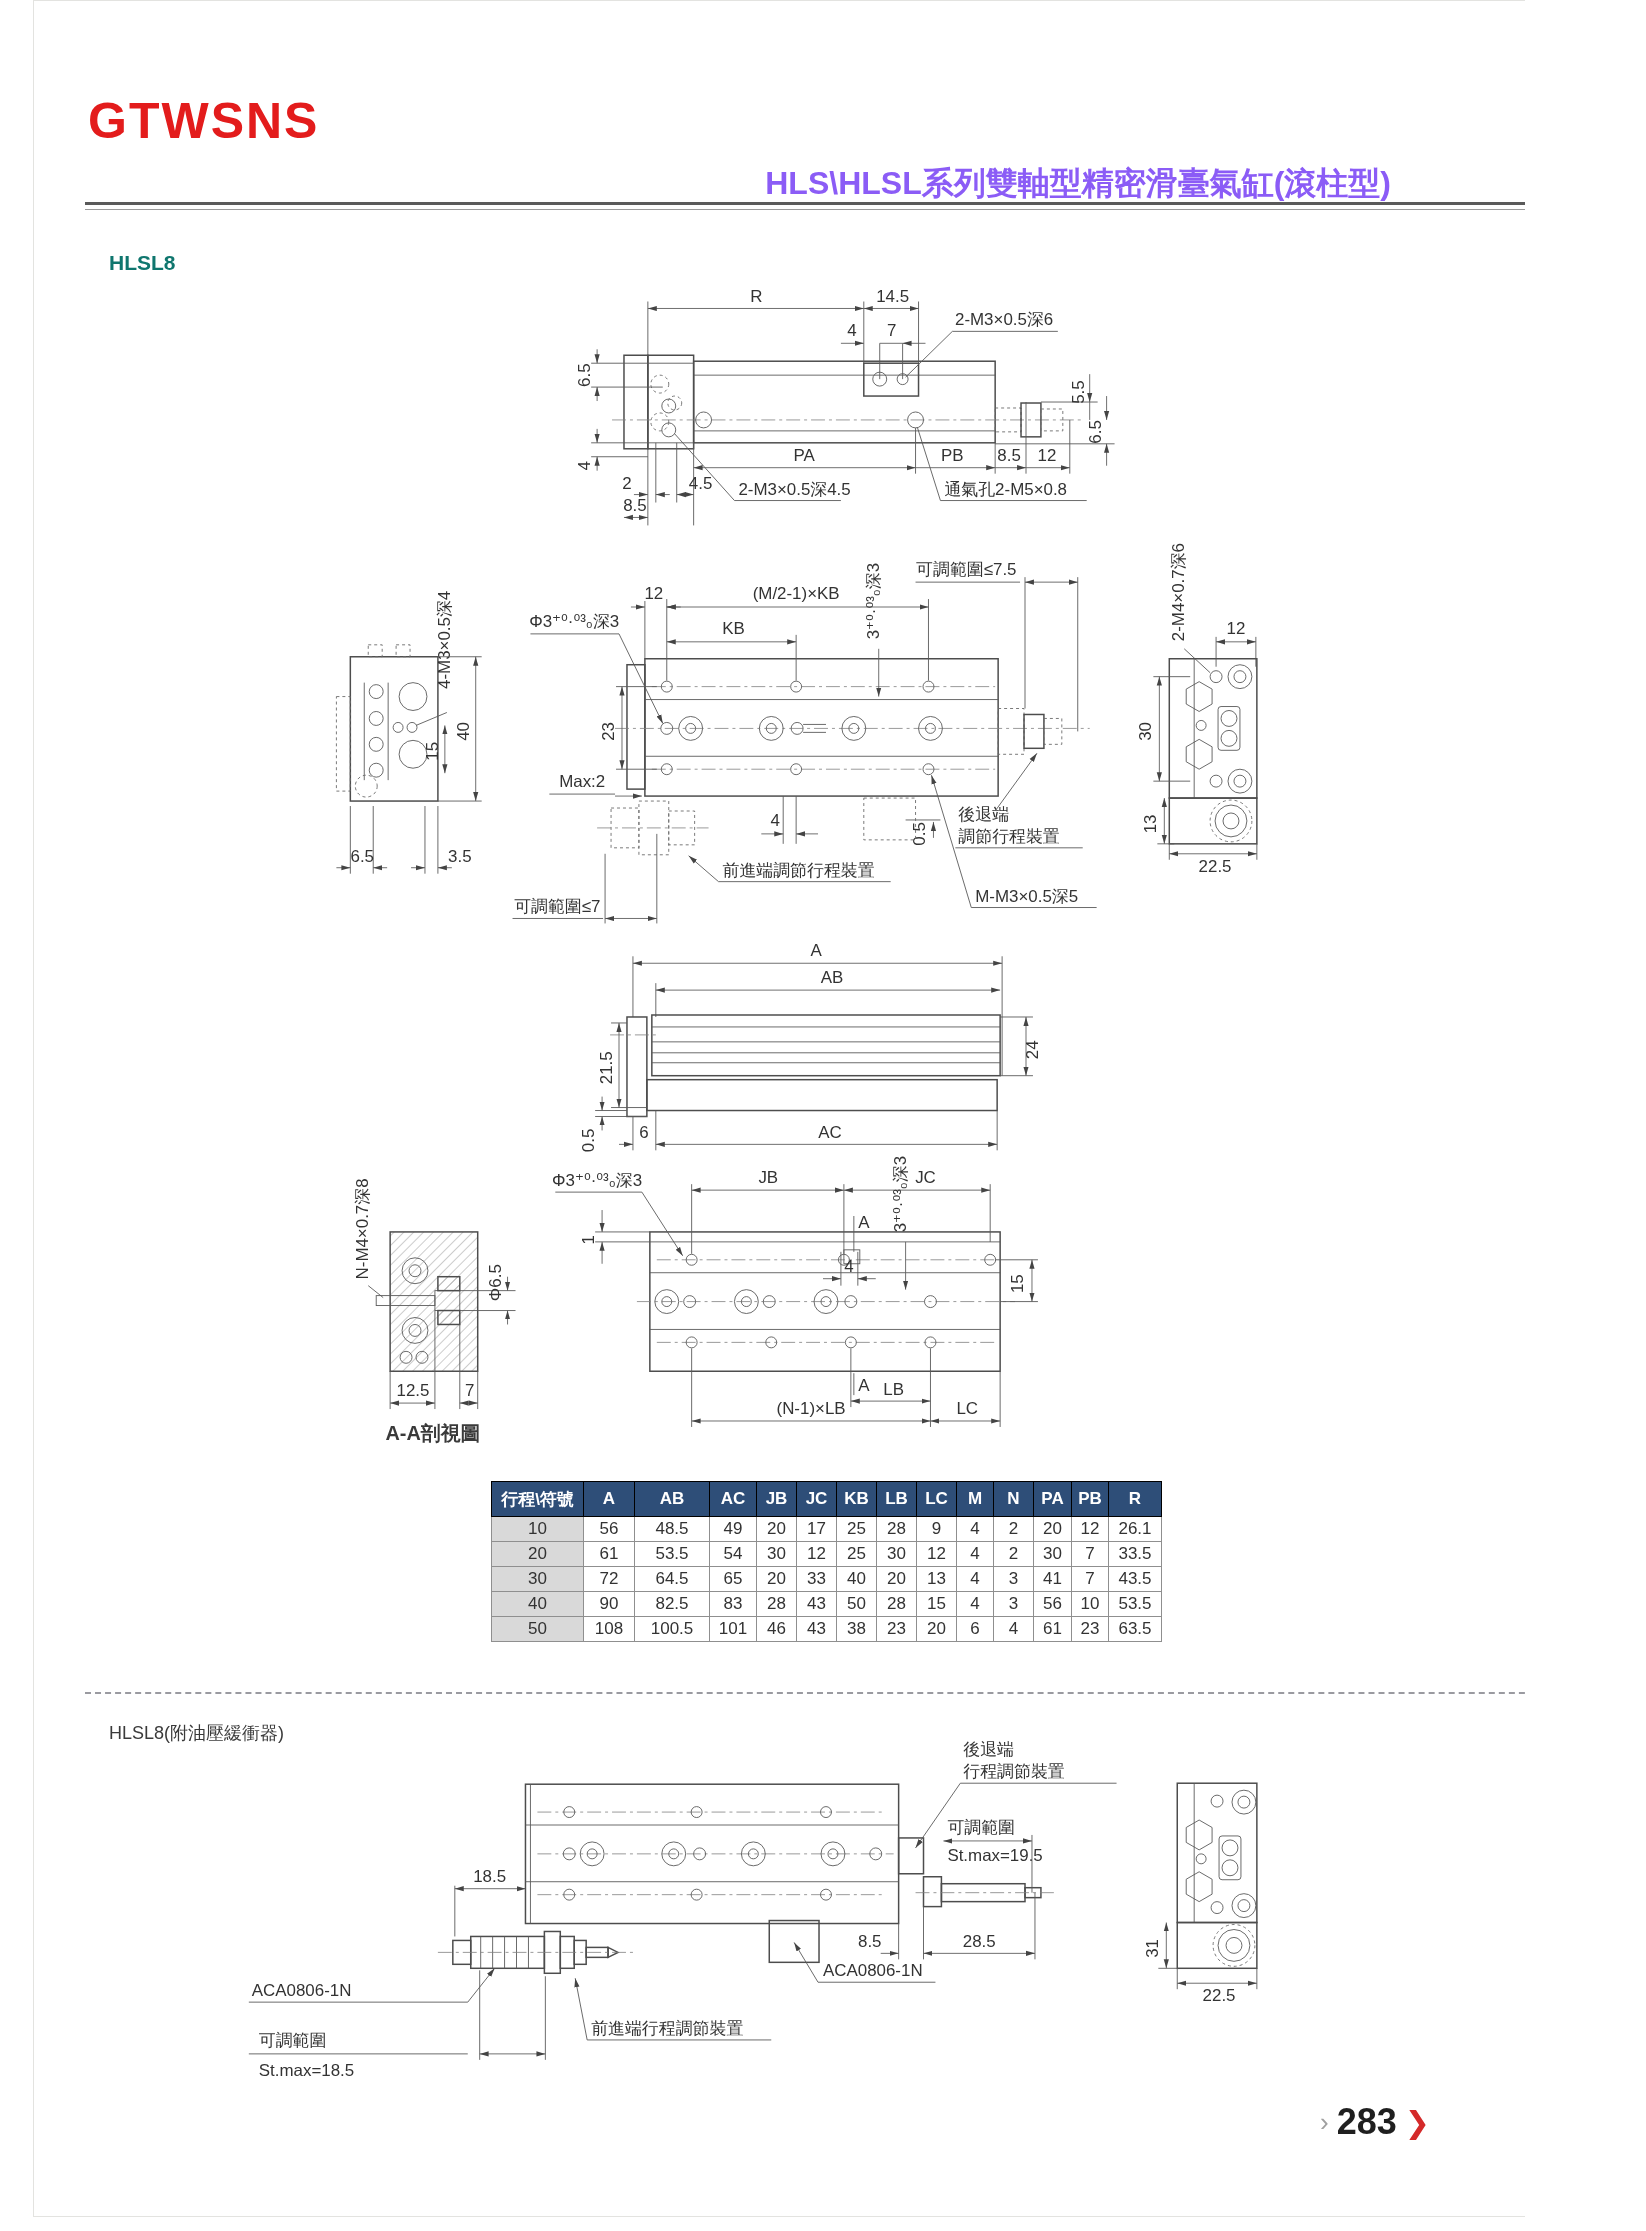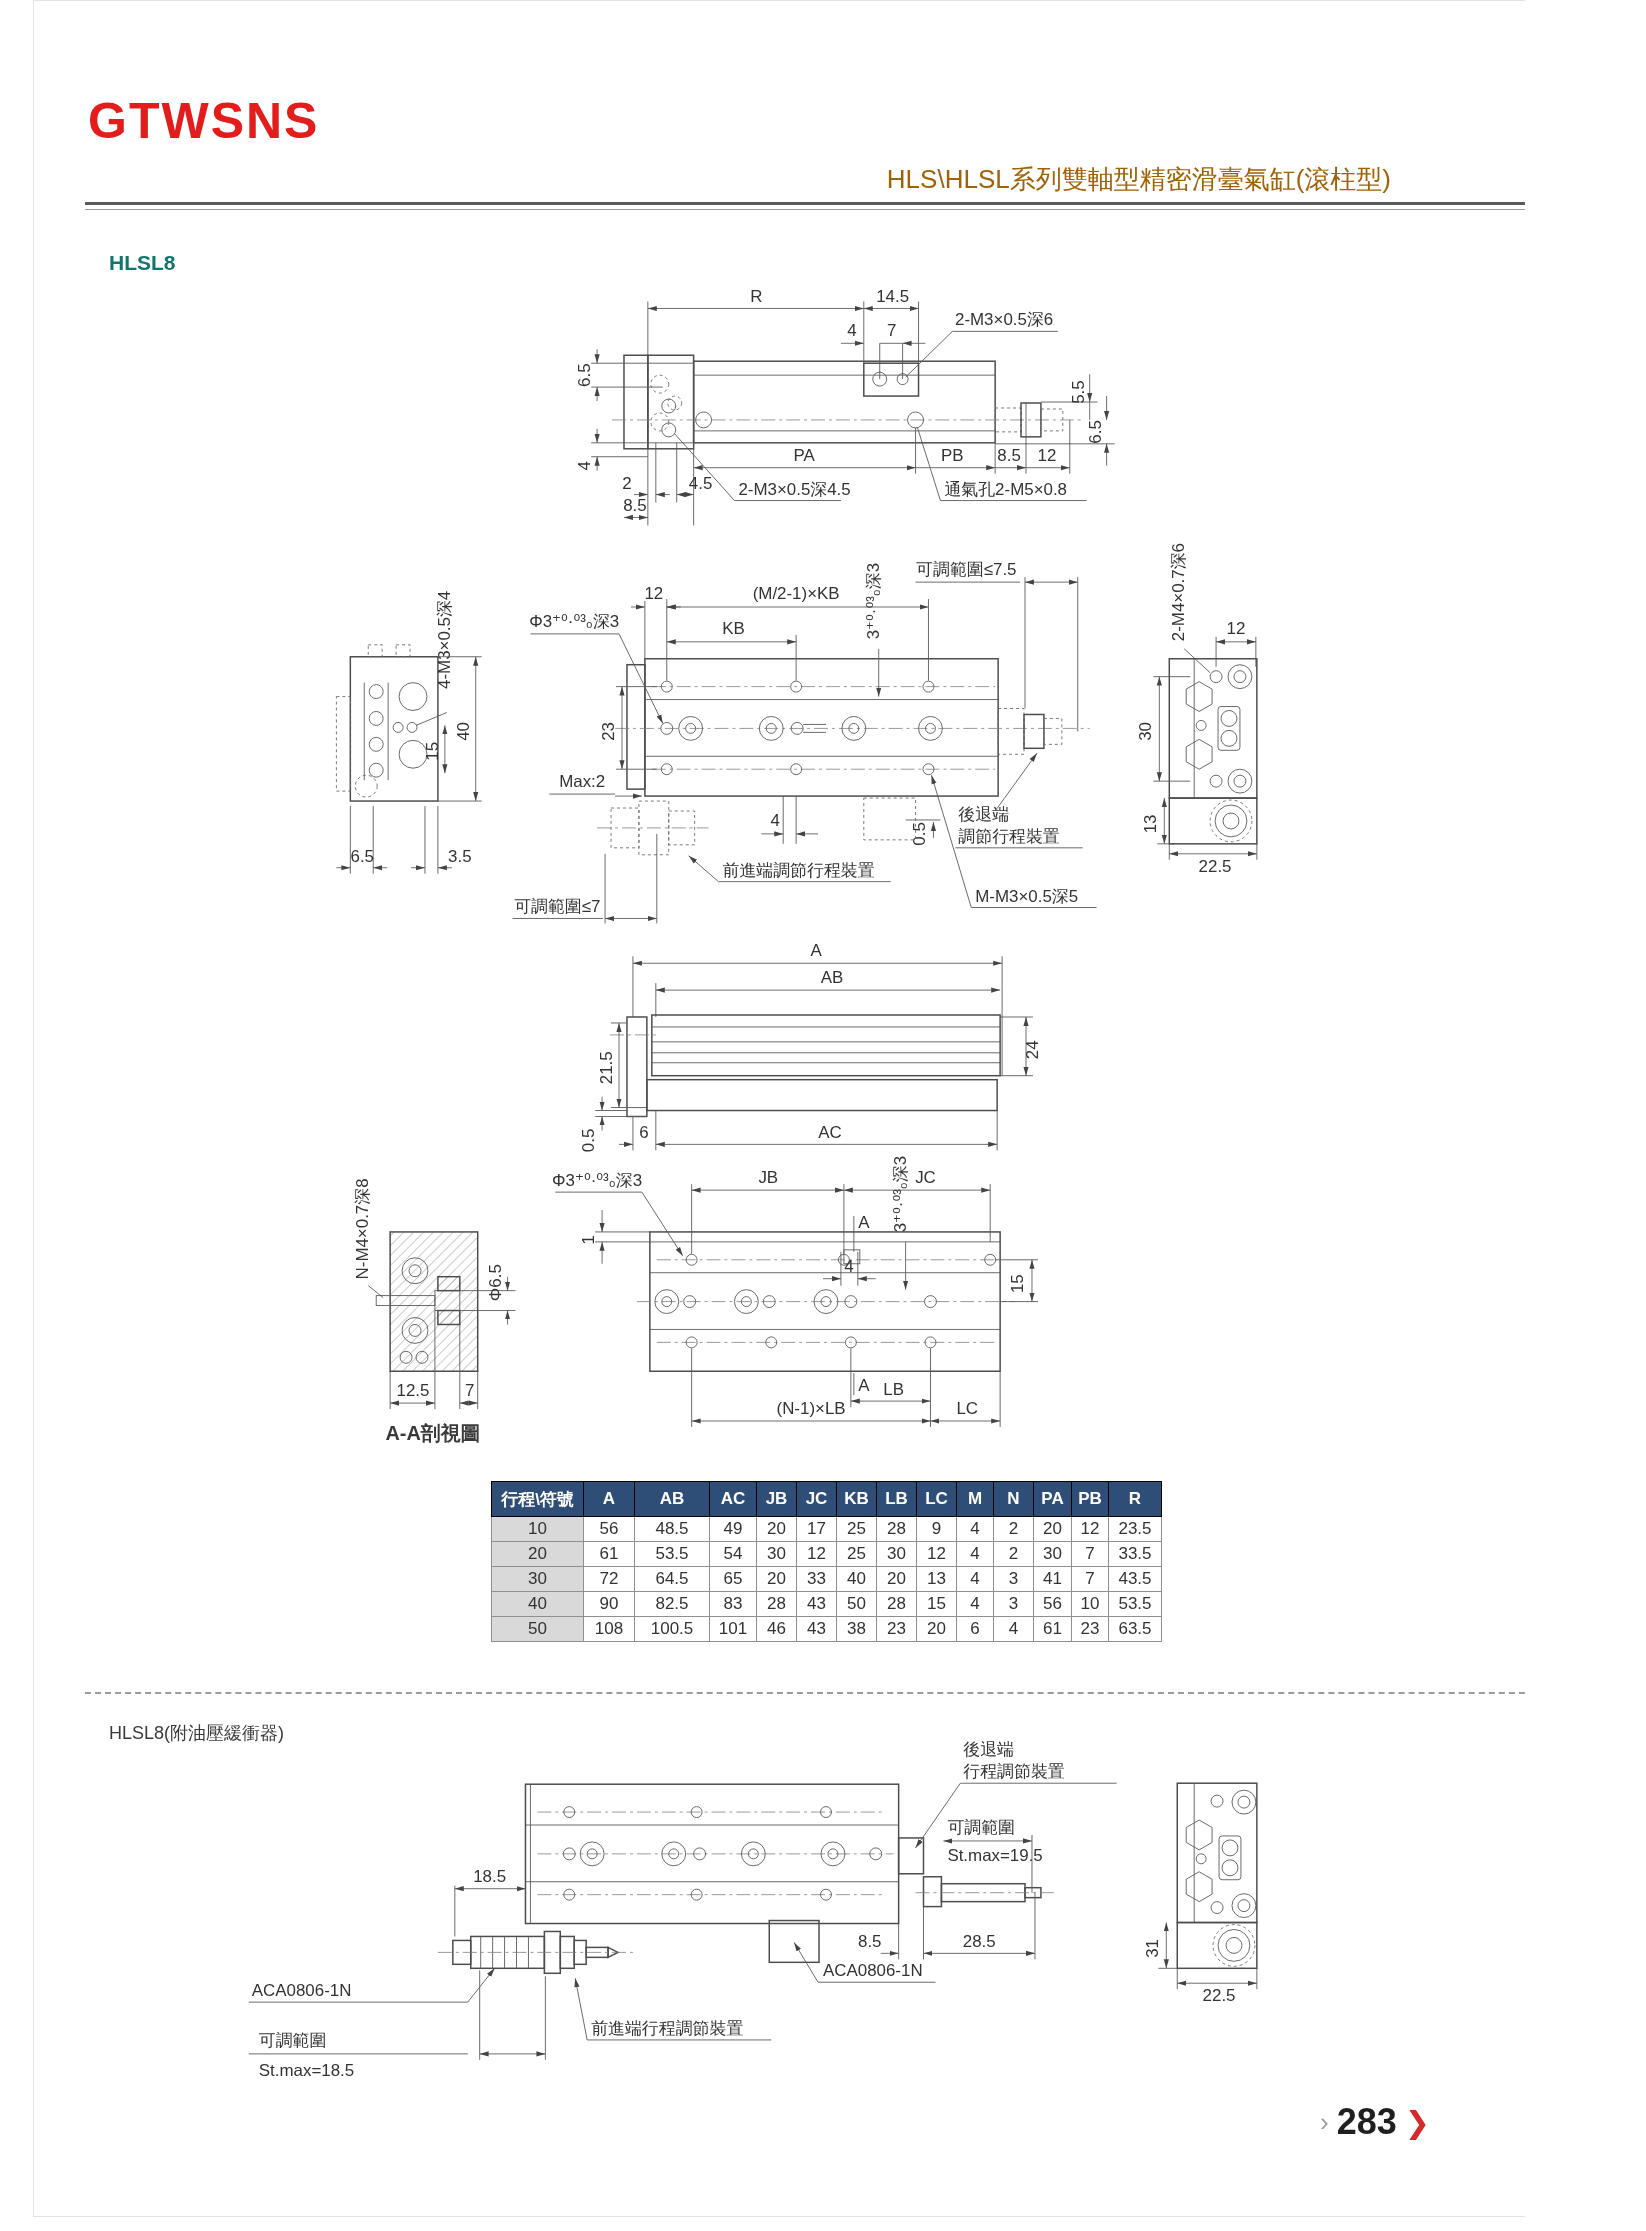--- a/index.html
+++ b/index.html
@@ -2,21 +2,21 @@
 <html><head>
 <meta charset="utf-8">
 <style>
   html,body{margin:0;padding:0;background:#fff;}
   #page{position:relative;width:1525px;height:2232px;background:#fff;
         font-family:"Liberation Sans","DejaVu Sans",sans-serif;overflow:hidden;}
   .page-edge{position:absolute;left:33px;top:0;width:1581px;height:2215px;
         border:1px solid #e3e3e0;pointer-events:none;}
   .logo{position:absolute;left:88px;top:92px;font-size:50px;font-weight:900;
         letter-spacing:2px;color:#e31c1c;}
-  .doc-title{position:absolute;right:134px;top:162px;font-size:26px;font-weight:normal;color:#a16207;}
+  .doc-title{position:absolute;right:134px;top:162px;font-size:32px;font-weight:bold;color:#8b5cf6;}
   .head-rule{position:absolute;left:85px;top:202px;width:1480px;height:4px;
         border-top:3px solid #5a5a5a;border-bottom:1px solid #9a9a9a;}
   .sec1{position:absolute;left:109px;top:251px;font-size:21px;font-weight:bold;color:#0f766e;}
   .sec2{position:absolute;left:109px;top:1721px;font-size:18px;font-weight:normal;color:#3a3a3a;}
   .divider{position:absolute;left:85px;top:1692px;width:1480px;border-top:2px dashed #9a9aa0;}
   svg.drawings{position:absolute;left:0;top:0;}
   svg .ol{fill:none;stroke:#4d4d4d;stroke-width:1.5;}
   svg .tl{fill:none;stroke:#5a5a5a;stroke-width:0.9;}
   svg .dim{fill:none;stroke:#5f5f5f;stroke-width:0.9;}
   svg .cl{fill:none;stroke:#808080;stroke-width:0.8;stroke-dasharray:14 4 3 4;}
@@ -603,21 +603,21 @@
           <td>49</td>
           <td>20</td>
           <td>17</td>
           <td>25</td>
           <td>28</td>
           <td>9</td>
           <td>4</td>
           <td>2</td>
           <td>20</td>
           <td>12</td>
-          <td>23.5</td>
+          <td>26.1</td>
         </tr>
         <tr>
           <td class="rowhead">20</td>
           <td>61</td>
           <td>53.5</td>
           <td>54</td>
           <td>30</td>
           <td>12</td>
           <td>25</td>
           <td>30</td>

